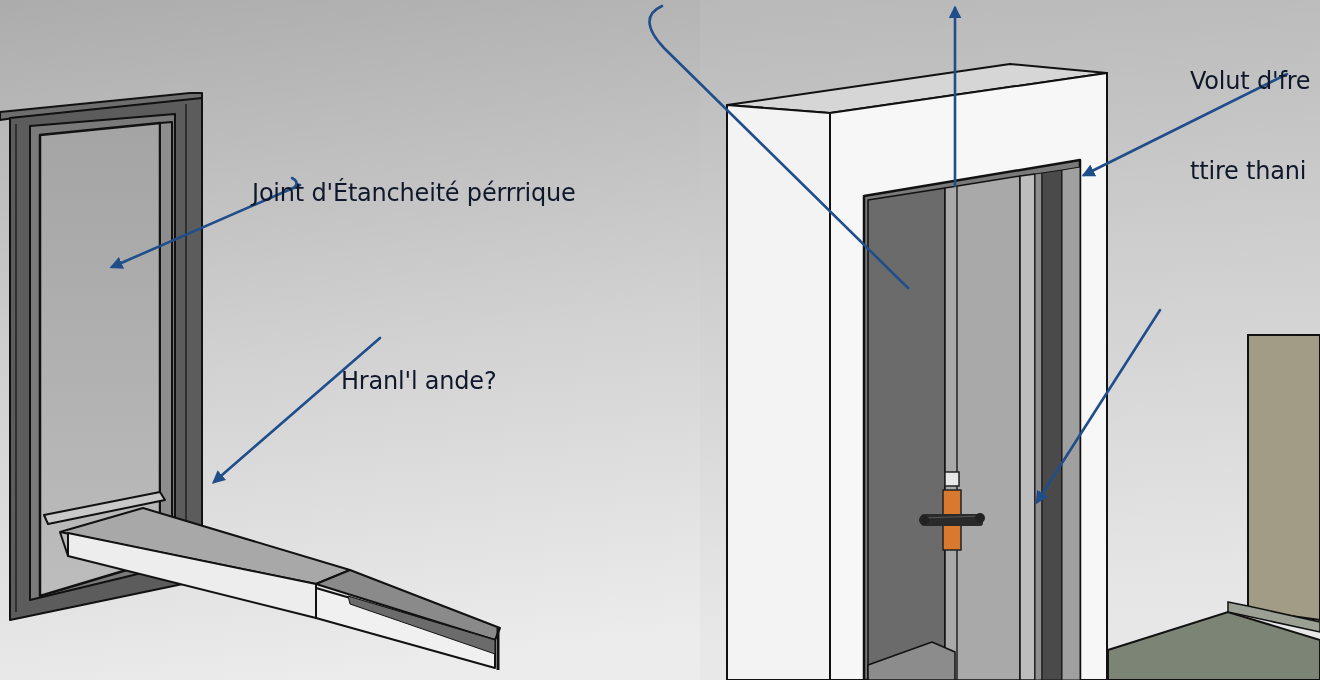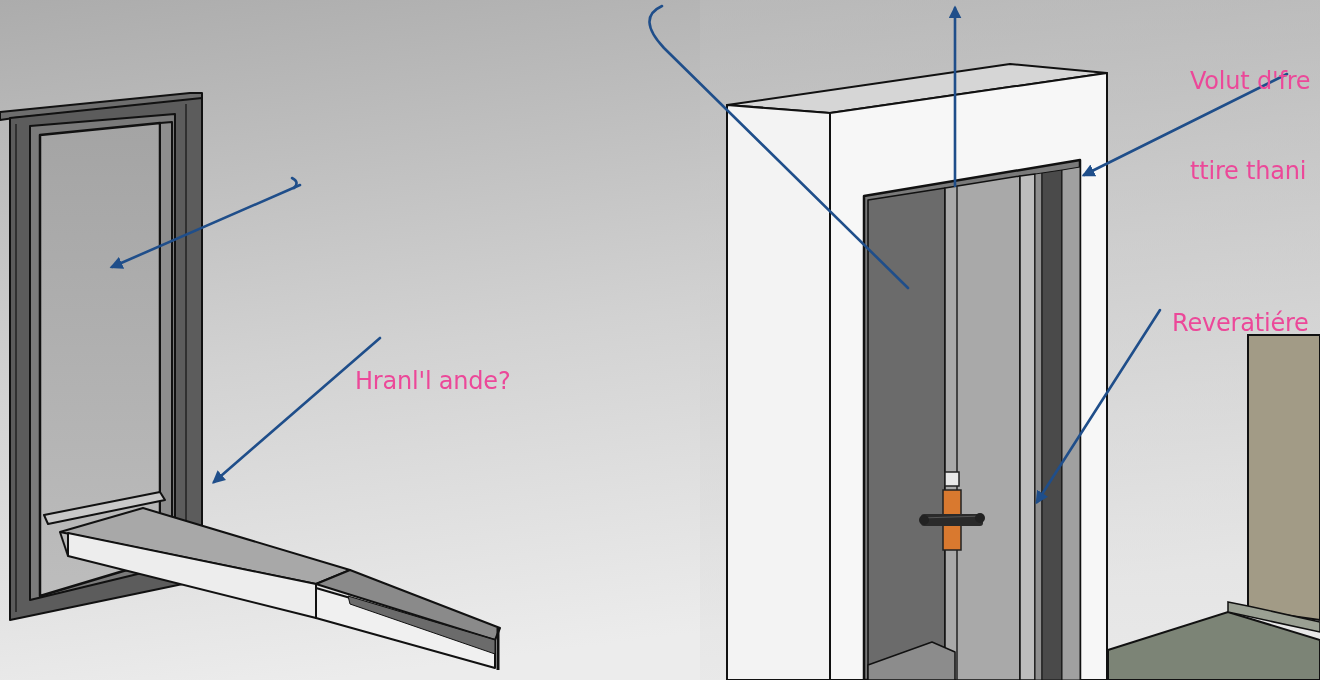--- a/index.html
+++ b/index.html
@@ -3,21 +3,21 @@
 <meta charset="utf-8">
 <style>
   html, body { margin: 0; padding: 0; }
   body {
     width: 1320px; height: 680px; overflow: hidden;
     font-family: "DejaVu Sans", "Liberation Sans", sans-serif;
   }
   #stage { position: relative; width: 1320px; height: 680px; }
   #stage svg { position: absolute; left: 0; top: 0; }
   .label {
-    position: absolute; color: #ec4899; font-size: 24px; line-height: 30px;
+    position: absolute; color: #0f172a; font-size: 24px; line-height: 30px;
     white-space: pre; letter-spacing: -0.2px;
     font-family: "DejaVu Sans", "Liberation Sans", sans-serif;
   }
 </style>
 </head>
 <body>
 
 <div id="stage">
   <svg width="1320" height="680" viewBox="0 0 1320 680" xmlns="http://www.w3.org/2000/svg">
     <defs>
@@ -115,24 +115,24 @@
       <path d="M292,178 q8,4 2,10"></path>
       <line x1="380" y1="338" x2="214" y2="482" marker-end="url(#ah)"></line>
       <line x1="1287" y1="74" x2="1084" y2="175" marker-end="url(#ah)"></line>
       <line x1="1160" y1="310" x2="1037" y2="502" marker-end="url(#ah)"></line>
       <path d="M908,288 L664,48 Q636,18 662,6"></path>
       <line x1="955" y1="186" x2="955" y2="8" marker-end="url(#ah)"></line>
     </g>
   </svg>
 
   <div class="label" style="left:252px; top:118px;">
+    <div>Joint d'Étancheité pérrrique</div>
   </div>
-  <div class="label" style="left:355px; top:306px;">
+  <div class="label" style="left:341px; top:306px;">
     <div>Hranl'l ande?</div>
   </div>
   <div class="label" style="left:1190px; top:6px;">
     <div>Volut d'fre</div>
     <div>ttire thani</div>
   </div>
   <div class="label" style="left:1172px; top:248px;">
-    <div>Reveratiére</div>
   </div>
 </div>
 
 </body></html>

